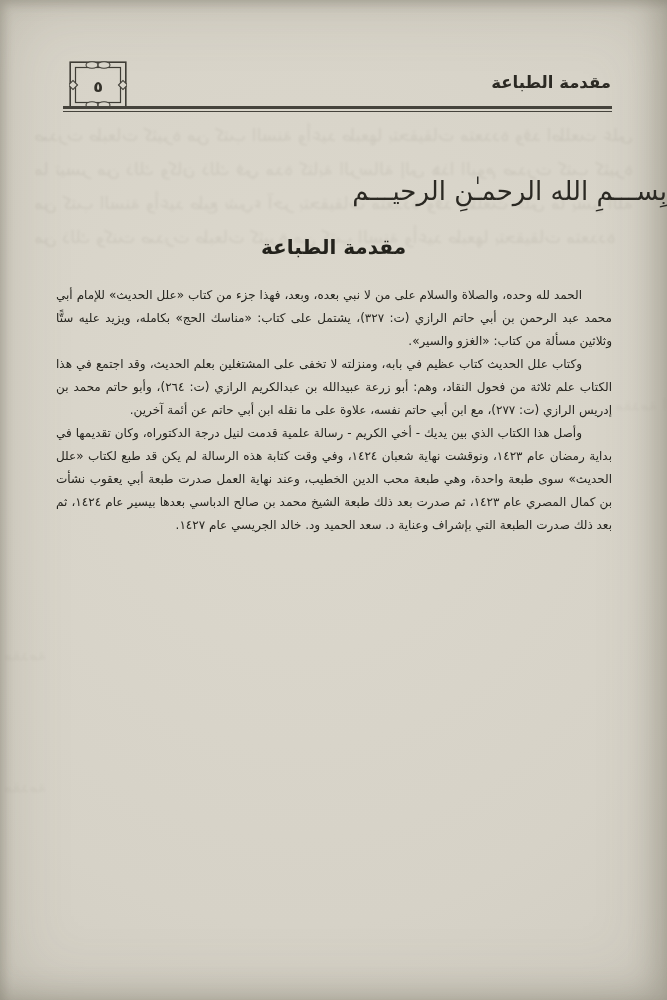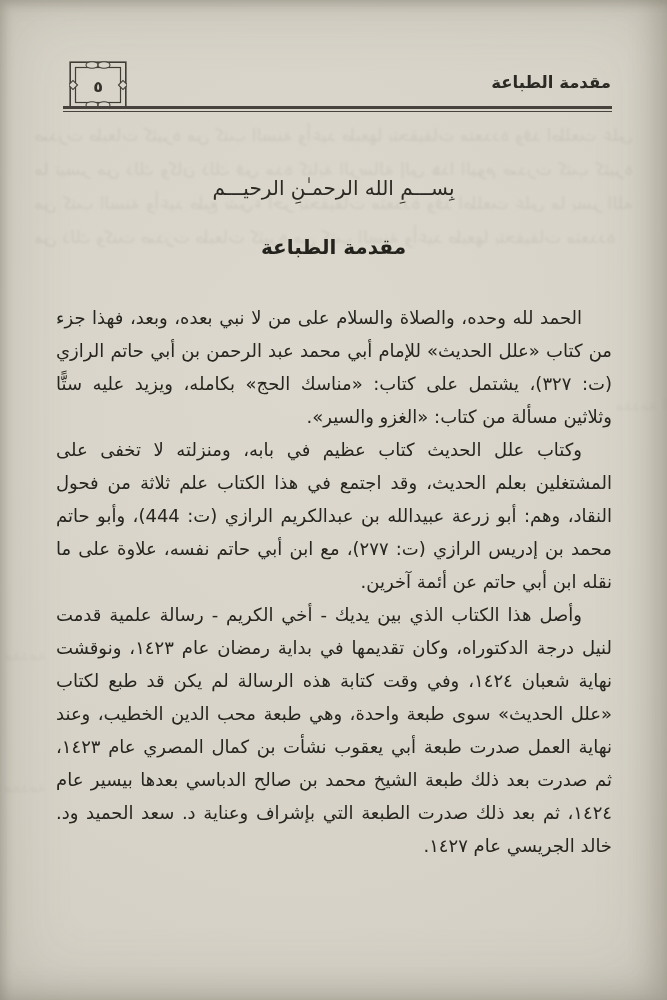--- a/index.html
+++ b/index.html
@@ -60,46 +60,46 @@
     border-top: 3px solid #45433c;
     border-bottom: 1px solid #45433c;
   }
 
   
   .basmala {
     position: absolute;
     top: 176px;
     left: 0;
     width: 100%;
-    text-align: center;
-    font-size: 20px;
+    text-align: right;
+    font-size: 26px;
     letter-spacing: 0.5px;
     color: #2b2923;
   }
   .section-title {
     position: absolute;
     top: 235px;
     left: 0;
     width: 100%;
     margin: 0;
     text-align: center;
     font-size: 20px;
     font-weight: bold;
     color: #23221c;
   }
 
   
   .body-text {
     position: absolute;
-    top: 301px;
+    top: 284px;
     right: 55px;
     left: 56px;
     text-align: justify;
-    font-size: 18px;
-    line-height: 33px;
+    font-size: 12px;
+    line-height: 23px;
     color: #26251f;
   }
   .body-text p {
     margin: 0;
     text-indent: 30px;
   }
 
   
   .bleed {
     position: absolute;
@@ -156,17 +156,17 @@
   <div class="header-title">مقدمة الطباعة</div>
 
   <div class="header-rule"></div>
 
   <div class="basmala">بِســـمِ الله الرحمـٰنِ الرحيـــم</div>
 
   <h1 class="section-title">مقدمة الطباعة</h1>
 
   <div class="body-text">
     <p>الحمد لله وحده، والصلاة والسلام على من لا نبي بعده، وبعد، فهذا جزء من كتاب «علل الحديث» للإمام أبي محمد عبد الرحمن بن أبي حاتم الرازي (ت: ٣٢٧)، يشتمل على كتاب: «مناسك الحج» بكامله، ويزيد عليه ستًّا وثلاثين مسألة من كتاب: «الغزو والسير».</p>
-    <p>وكتاب علل الحديث كتاب عظيم في بابه، ومنزلته لا تخفى على المشتغلين بعلم الحديث، وقد اجتمع في هذا الكتاب علم ثلاثة من فحول النقاد، وهم: أبو زرعة عبيدالله بن عبدالكريم الرازي (ت: 444)، وأبو حاتم محمد بن إدريس الرازي (ت: ٢٧٧)، مع ابن أبي حاتم نفسه، علاوة على ما نقله ابن أبي حاتم عن أئمة آخرين.</p>
+    <p>وكتاب علل الحديث كتاب عظيم في بابه، ومنزلته لا تخفى على المشتغلين بعلم الحديث، وقد اجتمع في هذا الكتاب علم ثلاثة من فحول النقاد، وهم: أبو زرعة عبيدالله بن عبدالكريم الرازي (ت: ٢٦٤)، وأبو حاتم محمد بن إدريس الرازي (ت: ٢٧٧)، مع ابن أبي حاتم نفسه، علاوة على ما نقله ابن أبي حاتم عن أئمة آخرين.</p>
     <p>وأصل هذا الكتاب الذي بين يديك - أخي الكريم - رسالة علمية قدمت لنيل درجة الدكتوراه، وكان تقديمها في بداية رمضان عام ١٤٢٣، ونوقشت نهاية شعبان ١٤٢٤، وفي وقت كتابة هذه الرسالة لم يكن قد طبع لكتاب «علل الحديث» سوى طبعة واحدة، وهي طبعة محب الدين الخطيب، وعند نهاية العمل صدرت طبعة أبي يعقوب نشأت بن كمال المصري عام ١٤٢٣، ثم صدرت بعد ذلك طبعة الشيخ محمد بن صالح الدباسي بعدها بيسير عام ١٤٢٤، ثم بعد ذلك صدرت الطبعة التي بإشراف وعناية د. سعد الحميد ود. خالد الجريسي عام ١٤٢٧.</p>
   </div>
 
 </div>
 
 </body></html>

